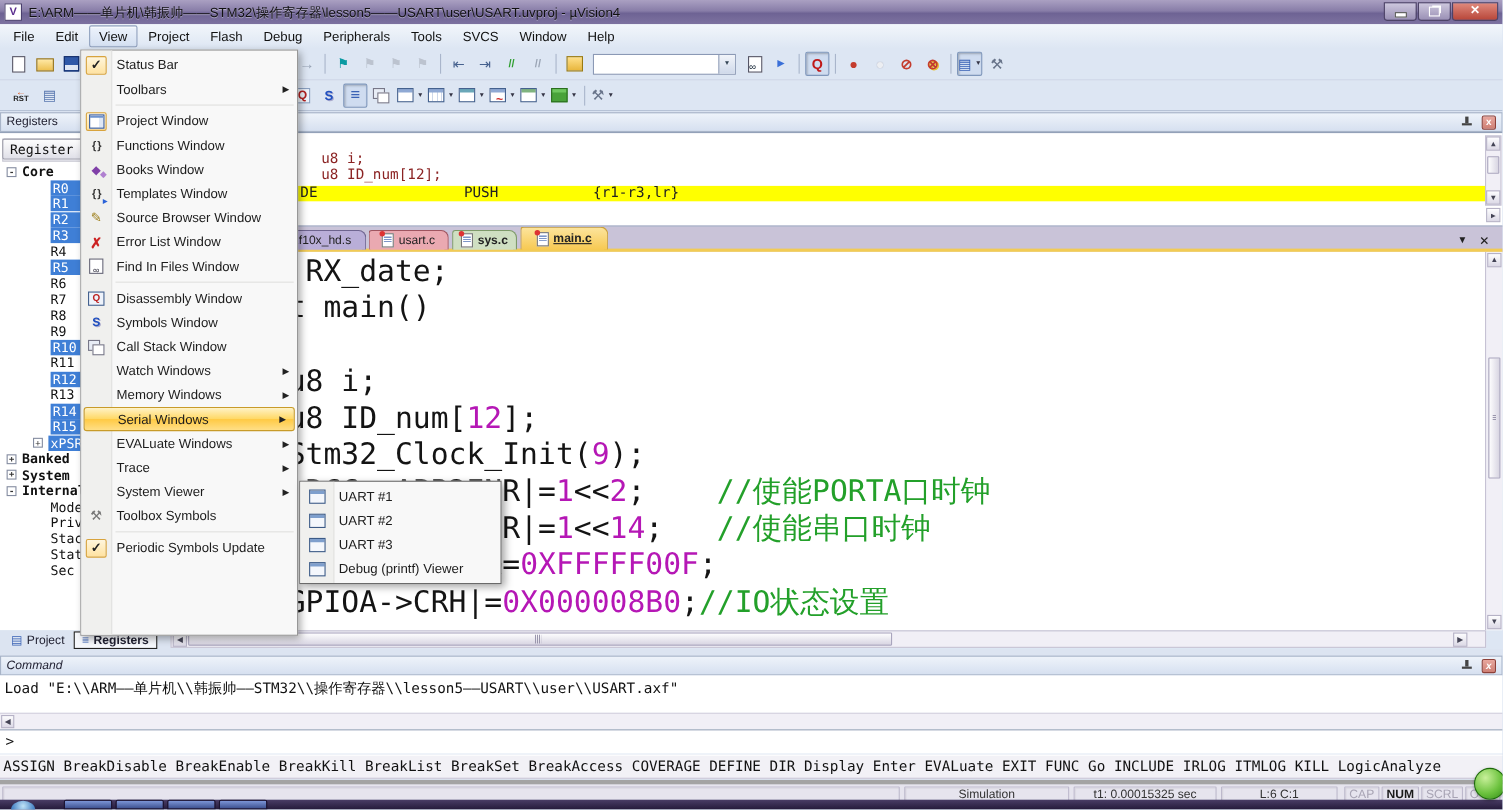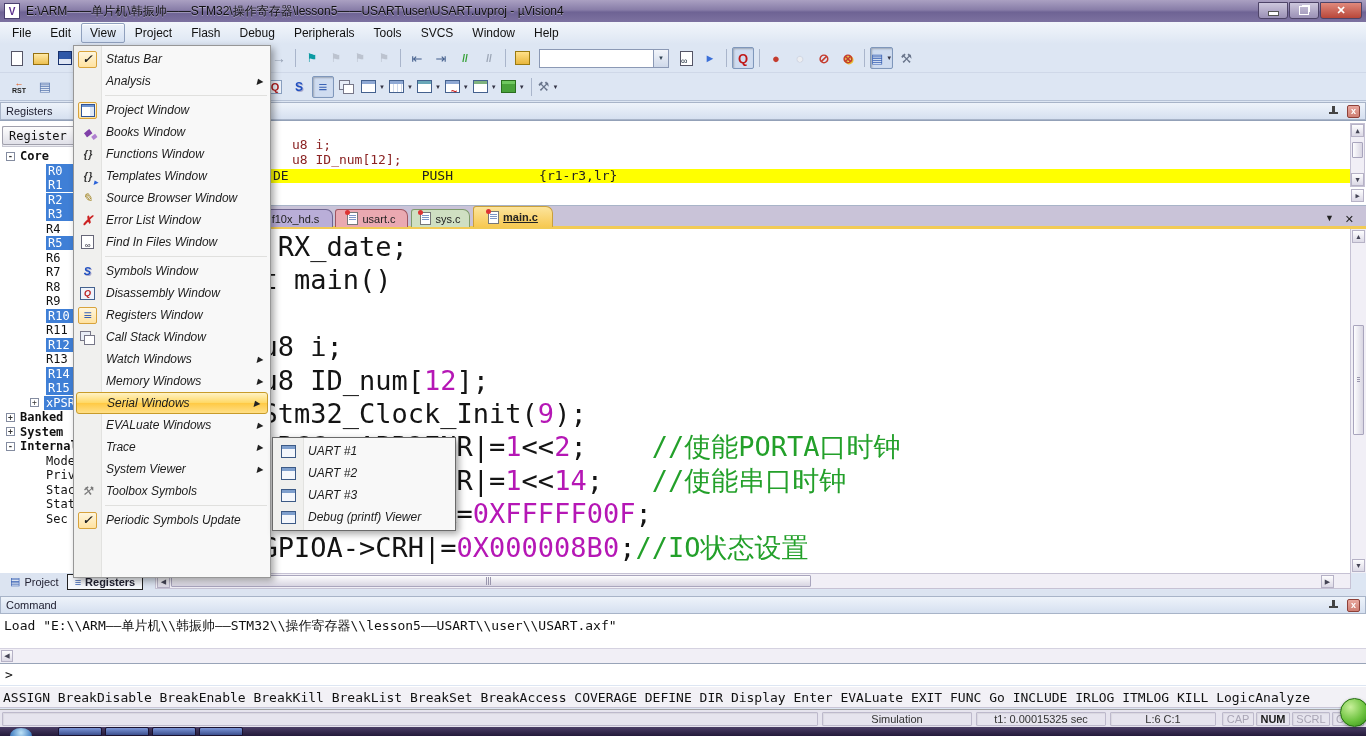--- a/index.html
+++ b/index.html
@@ -125,21 +125,21 @@
     background:repeating-linear-gradient(180deg,#9a96ad 0 1px,transparent 1px 2px);}
   .hgrip{position:absolute;top:3px;bottom:3px;width:6px;
     background:repeating-linear-gradient(90deg,#9a96ad 0 1px,transparent 1px 2px);}
   
   .tabbar{position:absolute;left:253px;top:205px;right:0;height:24px;background:#c9c3d8;
     border-top:1px solid #a8b4c8;box-sizing:border-box;}
   .ed-tab{position:absolute;top:3px;height:18px;display:flex;align-items:center;justify-content:center;
     font-size:11px;border:1px solid;border-bottom:none;border-radius:3px 7px 0 0;gap:4px;color:#222;box-sizing:border-box;}
   .ed-tab.lavender{background:#b9aed8;border-color:#6f6590;}
   .ed-tab.pink{background:#eaa9b1;border-color:#9f5560;}
-  .ed-tab.green{background:#cfdfc2;border-color:#7e9a6a;}
+  .ed-tab.green{background:#cfdfc2;border-color:#7e9a6a;font-weight:bold;}
   .ed-tab.yellow{background:linear-gradient(#fce49c,#f7c952);border-color:#caa03a;}
   .ed-tab.active{top:0;height:21px;font-weight:bold;}
   .ed-tab.active .tab-label{text-decoration:underline;}
   .tab-doc{width:9px;height:11px;background:#fff;border:1px solid #777;position:relative;flex:none;}
   .tab-doc::before{content:"";position:absolute;left:1px;top:2px;right:1px;height:5px;
     background:repeating-linear-gradient(180deg,#7d96c8 0 1px,transparent 1px 2px);}
   .tab-doc::after{content:"";position:absolute;left:-3px;top:-3px;width:5px;height:5px;background:#d33;border-radius:50%;}
   .tab-strip{position:absolute;left:0;bottom:0;width:100%;height:3px;background:#f2cb55;}
   .tab-ctrl{position:absolute;top:7px;font-size:9px;color:#222;}
   
@@ -147,21 +147,21 @@
   .code-origin{position:absolute;left:-24px;top:2px;}
   .code-line{position:absolute;left:0;white-space:pre;font-family:"DejaVu Sans Mono",monospace;
     font-size:27px;line-height:31px;color:#141414;}
   .code-line .num{color:#b517b5;}
   .code-line .com{color:#23a02a;}
   .ed-vscroll{position:absolute;right:0;top:0;width:15px;bottom:0;background:#f1eff6;border-left:1px solid #c6c2d4;}
   
   .view-menu{position:absolute;left:73px;top:45px;width:198px;height:533px;background:#f8f8f8;
     border:1px solid #979797;box-shadow:3px 3px 7px rgba(0,0,0,.35);z-index:50;box-sizing:border-box;padding-top:2px;}
   .vm-gutter{position:absolute;left:0;top:0;width:27px;height:100%;background:#f0f0ee;border-right:1px solid #e2e2e0;}
-  .vm-item{position:relative;display:flex;height:22px;align-items:center;font-size:12px;color:#1c1c1c;padding-left:2px;box-sizing:border-box;font-style:italic;}
+  .vm-item{position:relative;display:flex;height:22px;align-items:center;font-size:12px;color:#1c1c1c;padding-left:2px;box-sizing:border-box;}
   .vm-item.hl{background:linear-gradient(#fff2c5,#ffd967 48%,#ffca45 52%,#ffdf87);
     border:1px solid #c89b29;border-radius:3px;margin:0 2px;padding-left:0;}
   .vm-icon-slot{width:23px;display:flex;align-items:center;justify-content:center;margin-right:7px;flex:none;}
   .vm-label{flex:1;white-space:nowrap;}
   .vm-arrow{margin-right:7px;font-size:8px;color:#222;}
   .vm-sep{position:relative;height:7px;}
   .vm-sep::before{content:"";position:absolute;left:31px;right:3px;top:3px;border-top:1px solid #e0e0de;}
   .mi{width:19px;height:17px;display:flex;align-items:center;justify-content:center;position:relative;}
   .mi-box{background:linear-gradient(#fff6dd,#ffe2a0);border:1px solid #d8a33c;border-radius:2px;box-sizing:border-box;}
   .mi-check::before{content:"✓";font-size:12px;font-weight:bold;color:#222;}
@@ -186,31 +186,31 @@
   .mi-callstack::before{content:"";width:9px;height:8px;border:1px solid #778;background:#e8edf6;position:absolute;left:2px;top:2px;}
   .mi-callstack::after{content:"";width:9px;height:8px;border:1px solid #778;background:#fff;position:absolute;left:6px;top:6px;}
   .mi-toolbox::before{content:"⚒";font-size:12px;color:#777;}
   .mi-uart::before{content:"";width:13px;height:11px;border:1px solid #3c5a86;background:#f4f7fc;box-shadow:inset 0 3px 0 #7e9fcd;}
   
   .serial-submenu{position:absolute;left:272px;top:437px;width:184px;background:#f8f8f8;
     border:1px solid #6a6a6a;box-shadow:3px 3px 7px rgba(0,0,0,.35);z-index:51;padding:2px 0;box-sizing:border-box;}
   .serial-submenu .vm-gutter{width:30px;}
   
   .split2{position:absolute;left:0;top:590px;width:1366px;height:6px;background:#dce4f1;}
-  .cmd-head{left:0;top:596px;width:1366px;}
+  .cmd-head{left:0;top:596px;width:1366px;font-style:italic;}
   .cmd-log{position:absolute;left:0;top:614px;width:1366px;height:34px;background:#fff;
     font-family:"DejaVu Sans Mono",monospace;font-size:13px;color:#111;padding:3px 4px;white-space:pre;box-sizing:border-box;}
   .cmd-hscroll{position:absolute;left:0;top:648px;width:1366px;height:14px;background:#f1eff6;border-top:1px solid #d5d2e0;}
   .cmd-prompt{position:absolute;left:0;top:663px;width:1366px;height:22px;background:#fff;border-top:1px solid #98a4b8;
     font-family:"DejaVu Sans Mono",monospace;font-size:13px;color:#111;padding:3px 5px;box-sizing:border-box;}
   .cmd-list{position:absolute;left:0;top:686px;width:1366px;height:22px;background:#f2f1f6;
     border-top:1px solid #fff;border-bottom:1px solid #c9c5d6;font-family:"DejaVu Sans Mono",monospace;
     font-size:13px;color:#111;display:flex;align-items:center;padding-left:3px;white-space:pre;box-sizing:border-box;}
   
-  .statusbar{position:absolute;left:0;top:709px;width:1366px;height:18px;background:#e6e4ee;border-top:1px solid #a3a3a3;box-sizing:border-box;}
+  .statusbar{position:absolute;left:0;top:709px;width:1366px;height:18px;background:#e6e4ee;border-top:4px solid #a3a3a3;box-sizing:border-box;}
   .sb-field{position:absolute;top:2px;height:14px;border:1px solid #bdb9cc;border-radius:1px;
     box-shadow:inset 1px 1px 1px rgba(0,0,0,.06);display:flex;align-items:center;justify-content:center;
     font-size:11px;color:#333;box-sizing:border-box;}
   .sb-toggle{color:#a8a4b4;}
   .sb-toggle.on{color:#1a1a1a;font-weight:bold;}
   
   .taskbar{position:absolute;left:0;top:727px;width:1366px;height:9px;background:linear-gradient(#4a3d66,#241a3a);}
   .orb{position:absolute;left:10px;top:728px;width:22px;height:16px;border-radius:50%;
     background:radial-gradient(circle at 50% 30%,#bfe3f7,#4f89c8 60%,#2a5a94);}
   .tb-app{position:absolute;top:727px;width:44px;height:9px;border:1px solid #1a1230;
@@ -529,44 +529,44 @@
   <div class="vm-gutter"></div>
   <div id="vmItems" style="position:relative;">
       <div class="vm-item">
         <span class="vm-icon-slot">
           <span class="mi mi-check mi-box"></span>
         </span>
         <span class="vm-label">Status Bar</span>
       </div>
       <div class="vm-item">
         <span class="vm-icon-slot"></span>
-        <span class="vm-label">Analysis</span>
+        <span class="vm-label">Toolbars</span>
         <span class="vm-arrow">▶</span>
       </div>
       <div class="vm-sep"></div>
       <div class="vm-item">
         <span class="vm-icon-slot">
           <span class="mi mi-project mi-box"></span>
         </span>
         <span class="vm-label">Project Window</span>
       </div>
       <div class="vm-item">
         <span class="vm-icon-slot">
+          <span class="mi mi-functions"></span>
+        </span>
+        <span class="vm-label">Functions Window</span>
+      </div>
+      <div class="vm-item">
+        <span class="vm-icon-slot">
           <span class="mi mi-books"></span>
         </span>
         <span class="vm-label">Books Window</span>
       </div>
       <div class="vm-item">
         <span class="vm-icon-slot">
-          <span class="mi mi-functions"></span>
-        </span>
-        <span class="vm-label">Functions Window</span>
-      </div>
-      <div class="vm-item">
-        <span class="vm-icon-slot">
           <span class="mi mi-templates"></span>
         </span>
         <span class="vm-label">Templates Window</span>
       </div>
       <div class="vm-item">
         <span class="vm-icon-slot">
           <span class="mi mi-source-browser"></span>
         </span>
         <span class="vm-label">Source Browser Window</span>
       </div>
@@ -578,35 +578,29 @@
       </div>
       <div class="vm-item">
         <span class="vm-icon-slot">
           <span class="mi mi-find-files"></span>
         </span>
         <span class="vm-label">Find In Files Window</span>
       </div>
       <div class="vm-sep"></div>
       <div class="vm-item">
         <span class="vm-icon-slot">
+          <span class="mi mi-disassembly"></span>
+        </span>
+        <span class="vm-label">Disassembly Window</span>
+      </div>
+      <div class="vm-item">
+        <span class="vm-icon-slot">
           <span class="mi mi-symbols"></span>
         </span>
         <span class="vm-label">Symbols Window</span>
-      </div>
-      <div class="vm-item">
-        <span class="vm-icon-slot">
-          <span class="mi mi-disassembly"></span>
-        </span>
-        <span class="vm-label">Disassembly Window</span>
-      </div>
-      <div class="vm-item">
-        <span class="vm-icon-slot">
-          <span class="mi mi-registers mi-box"></span>
-        </span>
-        <span class="vm-label">Registers Window</span>
       </div>
       <div class="vm-item">
         <span class="vm-icon-slot">
           <span class="mi mi-callstack"></span>
         </span>
         <span class="vm-label">Call Stack Window</span>
       </div>
       <div class="vm-item">
         <span class="vm-icon-slot"></span>
         <span class="vm-label">Watch Windows</span>

